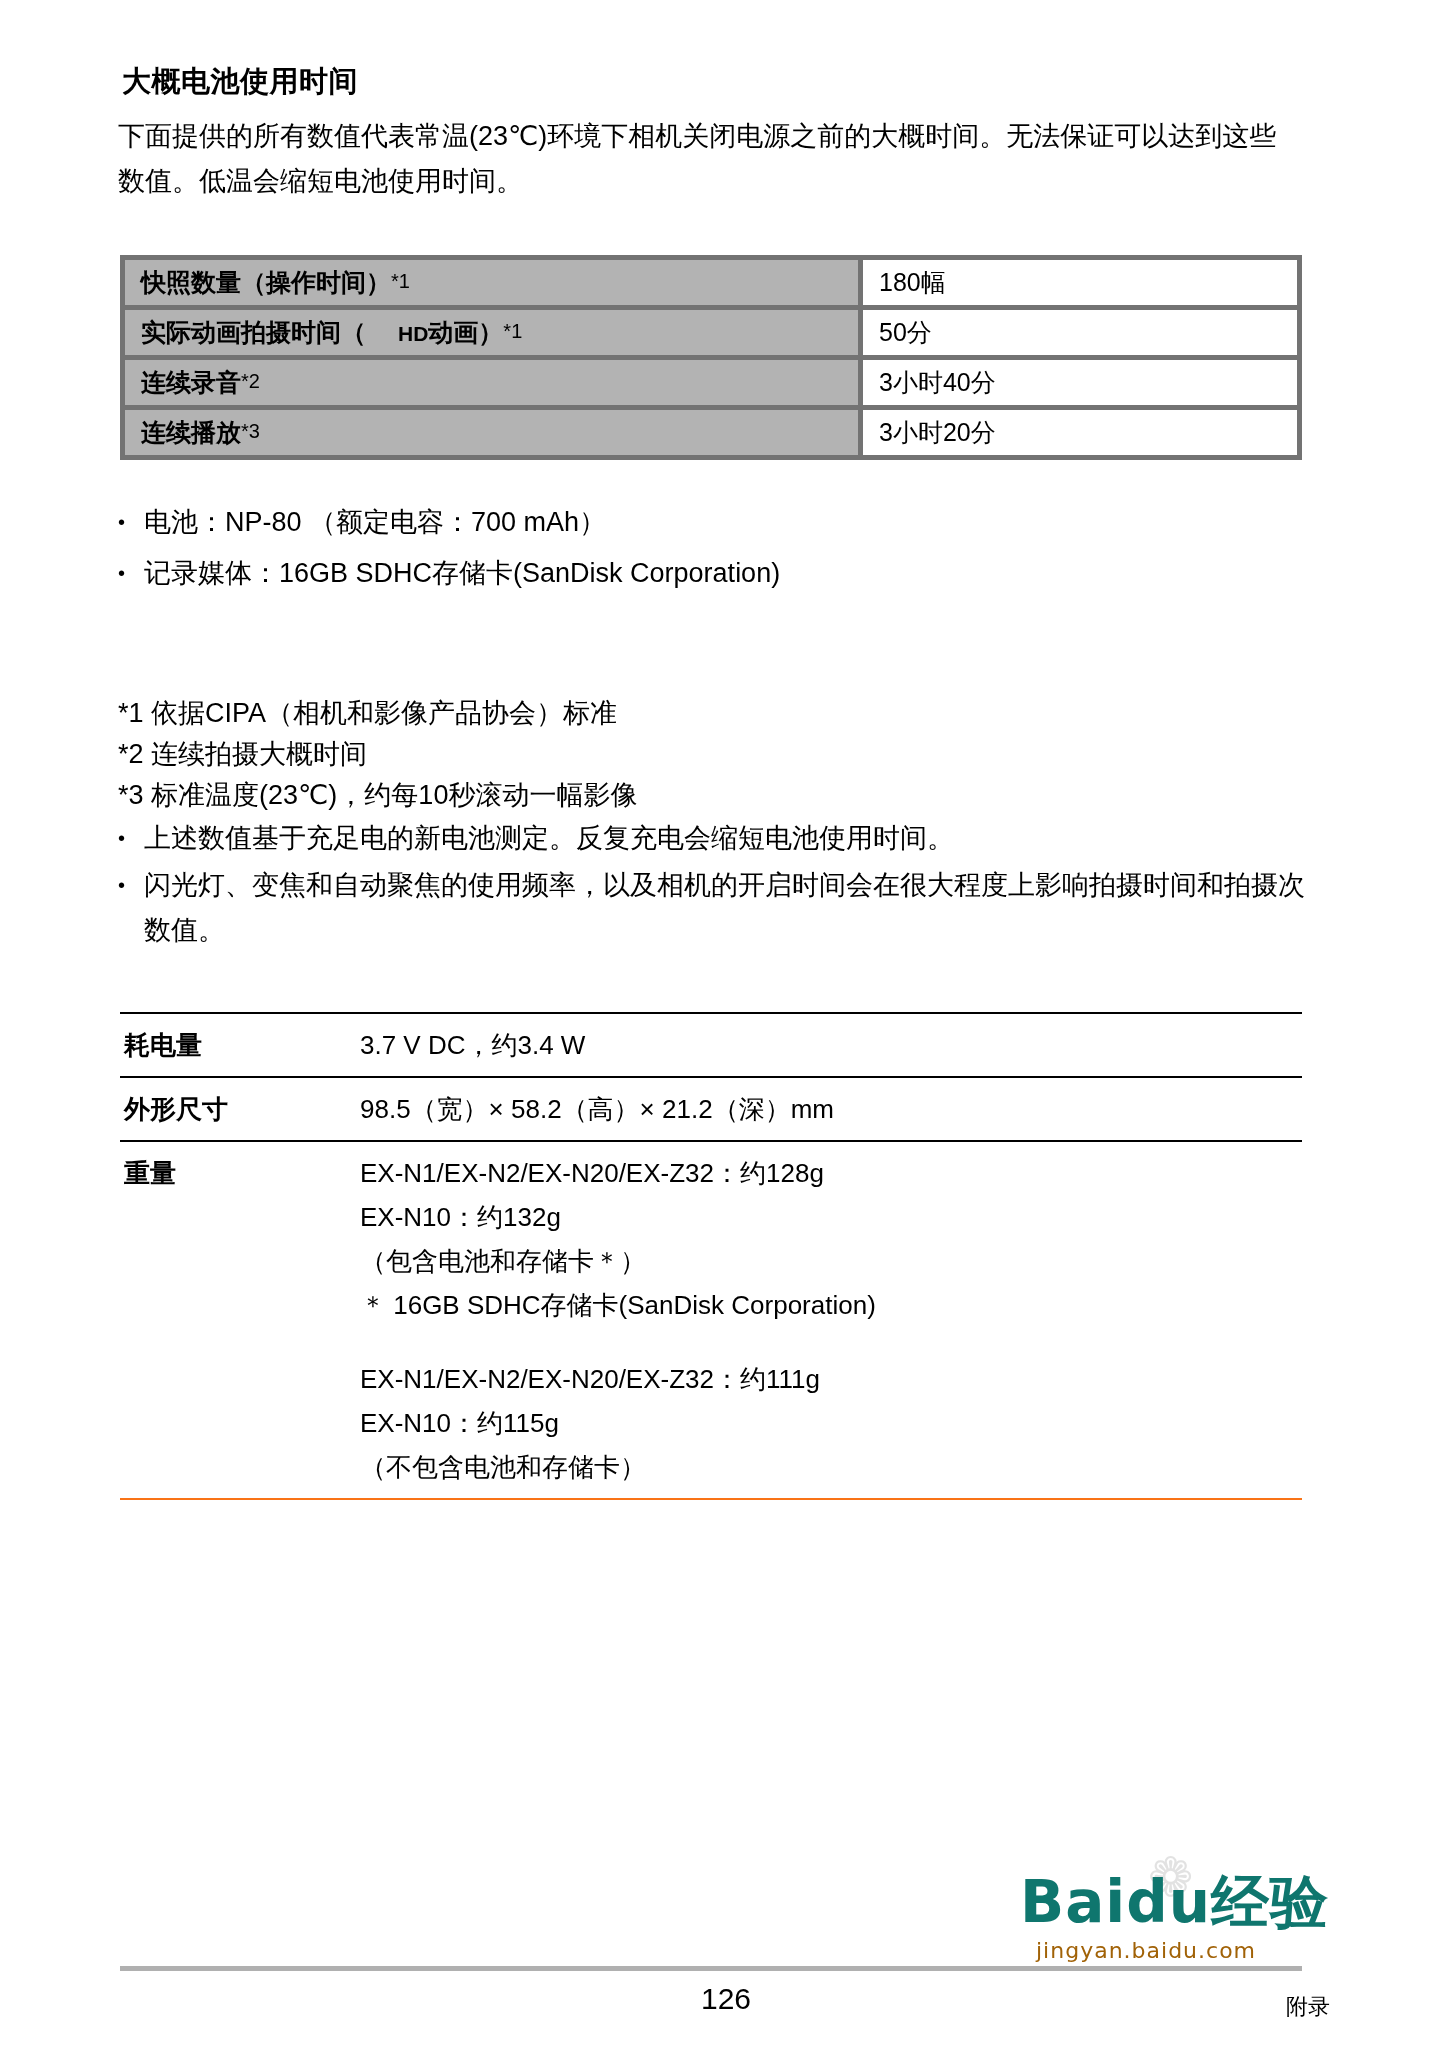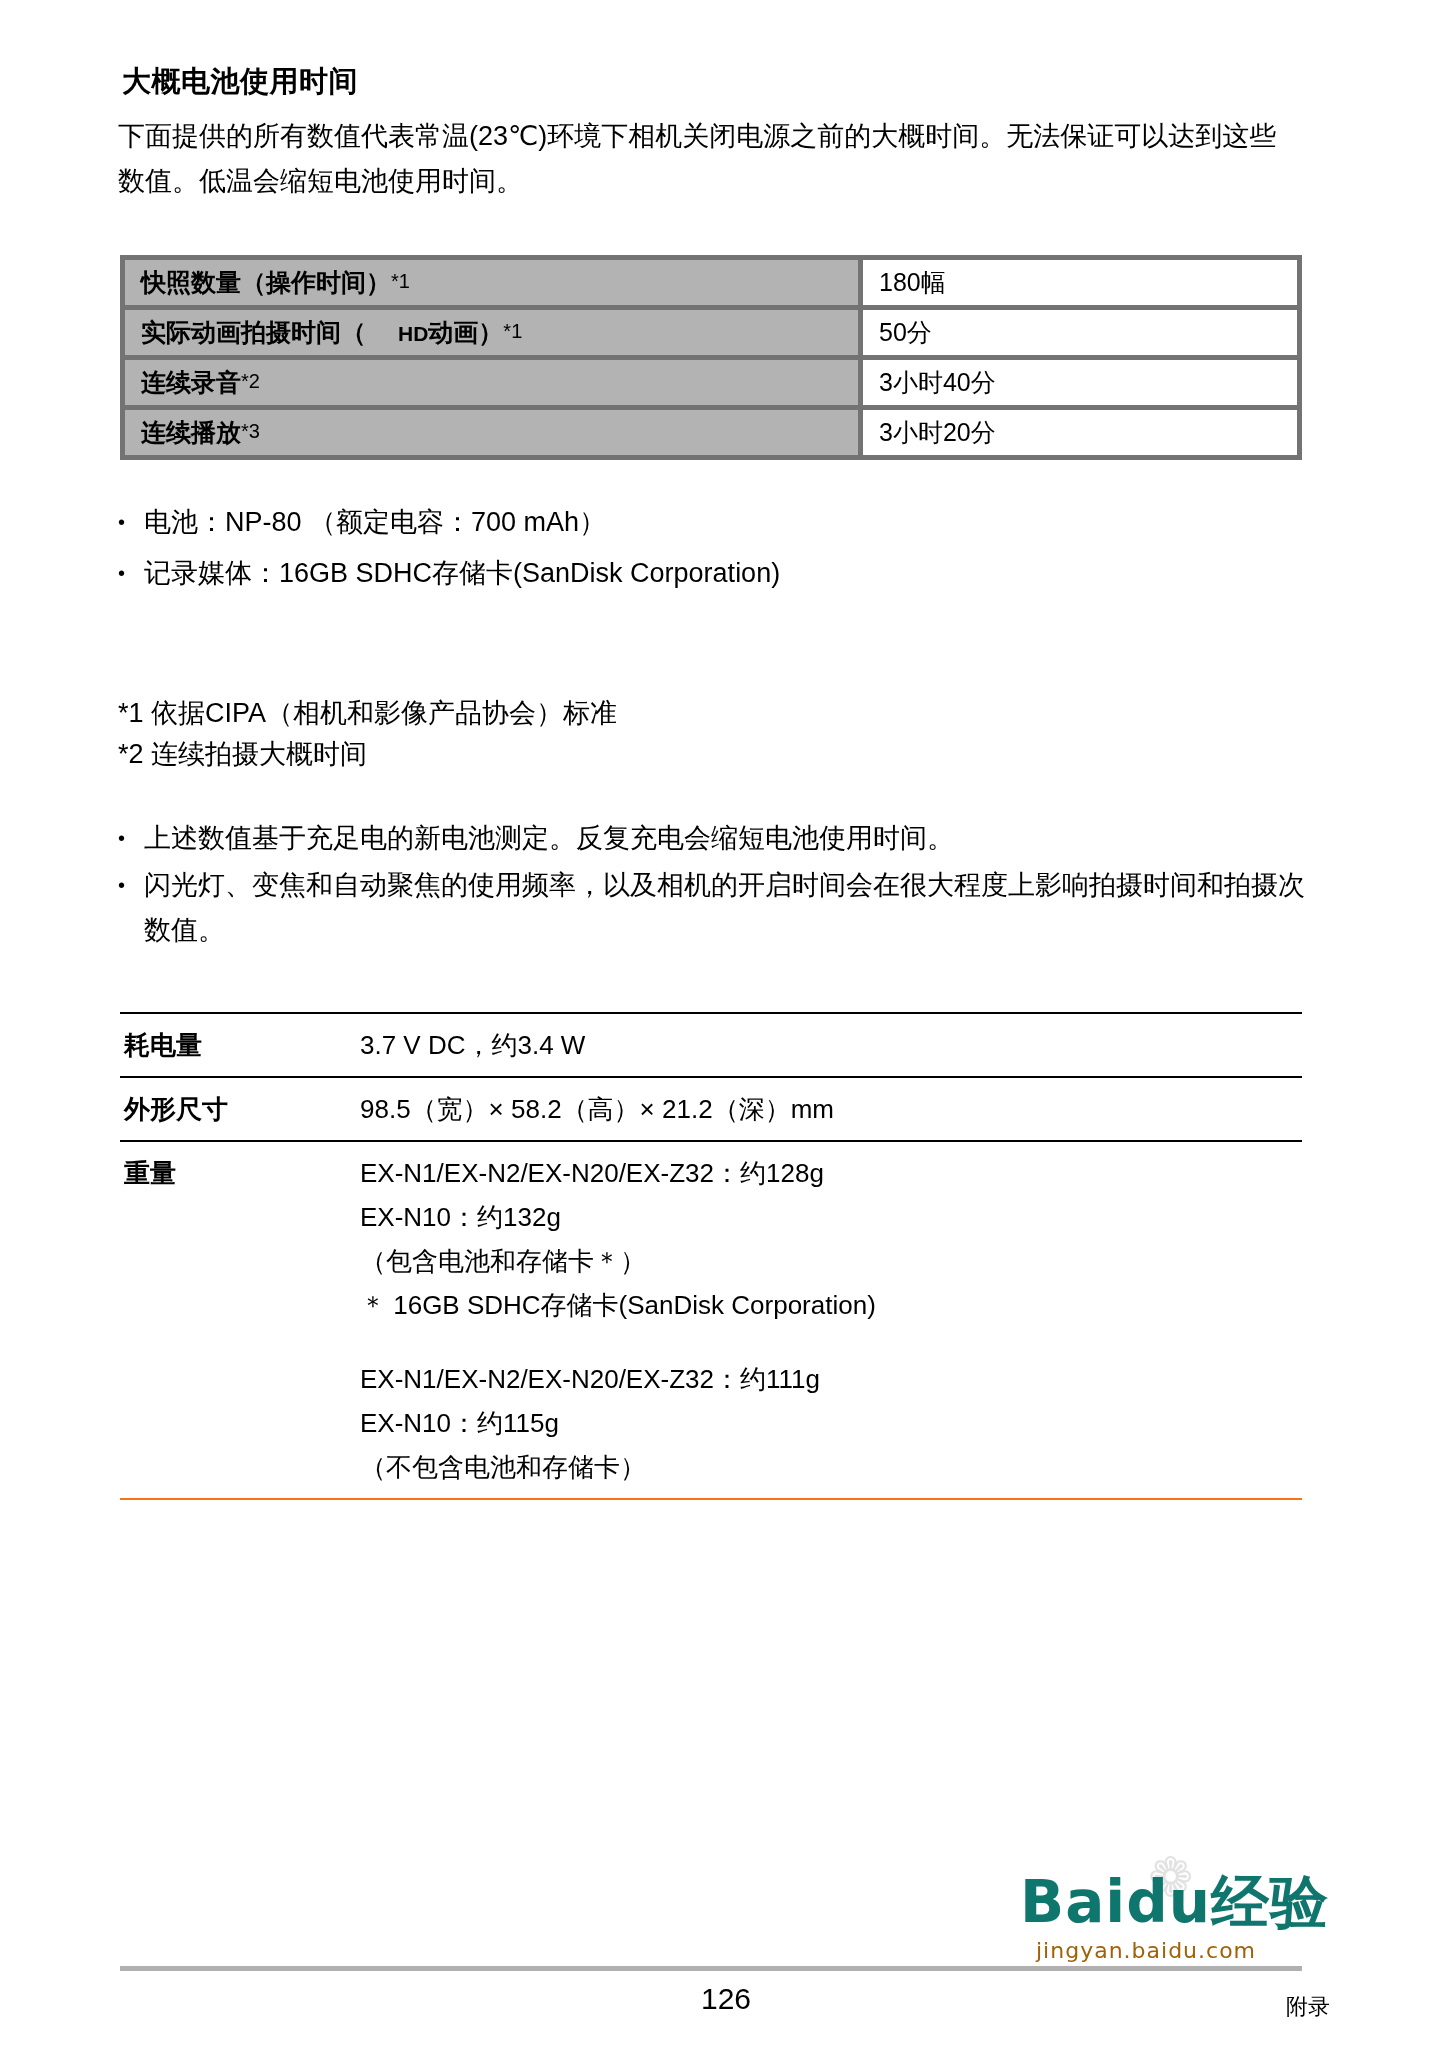--- a/index.html
+++ b/index.html
@@ -255,20 +255,21 @@
     </div>
     <div class="bullet-row">
       <span class="bullet-dot">•</span>
       <span class="bullet-text">记录媒体：16GB SDHC存储卡(SanDisk Corporation)</span>
     </div>
   </div>
 
   <div class="footnotes">
     <div class="footnote-row">*1 依据CIPA（相机和影像产品协会）标准</div>
     <div class="footnote-row">*2 连续拍摄大概时间</div>
+    <div class="footnote-row">*3 标准温度(23℃)，约每10秒滚动一幅影像</div>
   </div>
 
   <div class="bullets-b">
     <div class="bullet-row">
       <span class="bullet-dot">•</span>
       <span class="bullet-text">上述数值基于充足电的新电池测定。反复充电会缩短电池使用时间。</span>
     </div>
     <div class="bullet-row">
       <span class="bullet-dot">•</span>
       <span class="bullet-text">闪光灯、变焦和自动聚焦的使用频率，以及相机的开启时间会在很大程度上影响拍摄时间和拍摄次数值。</span>

